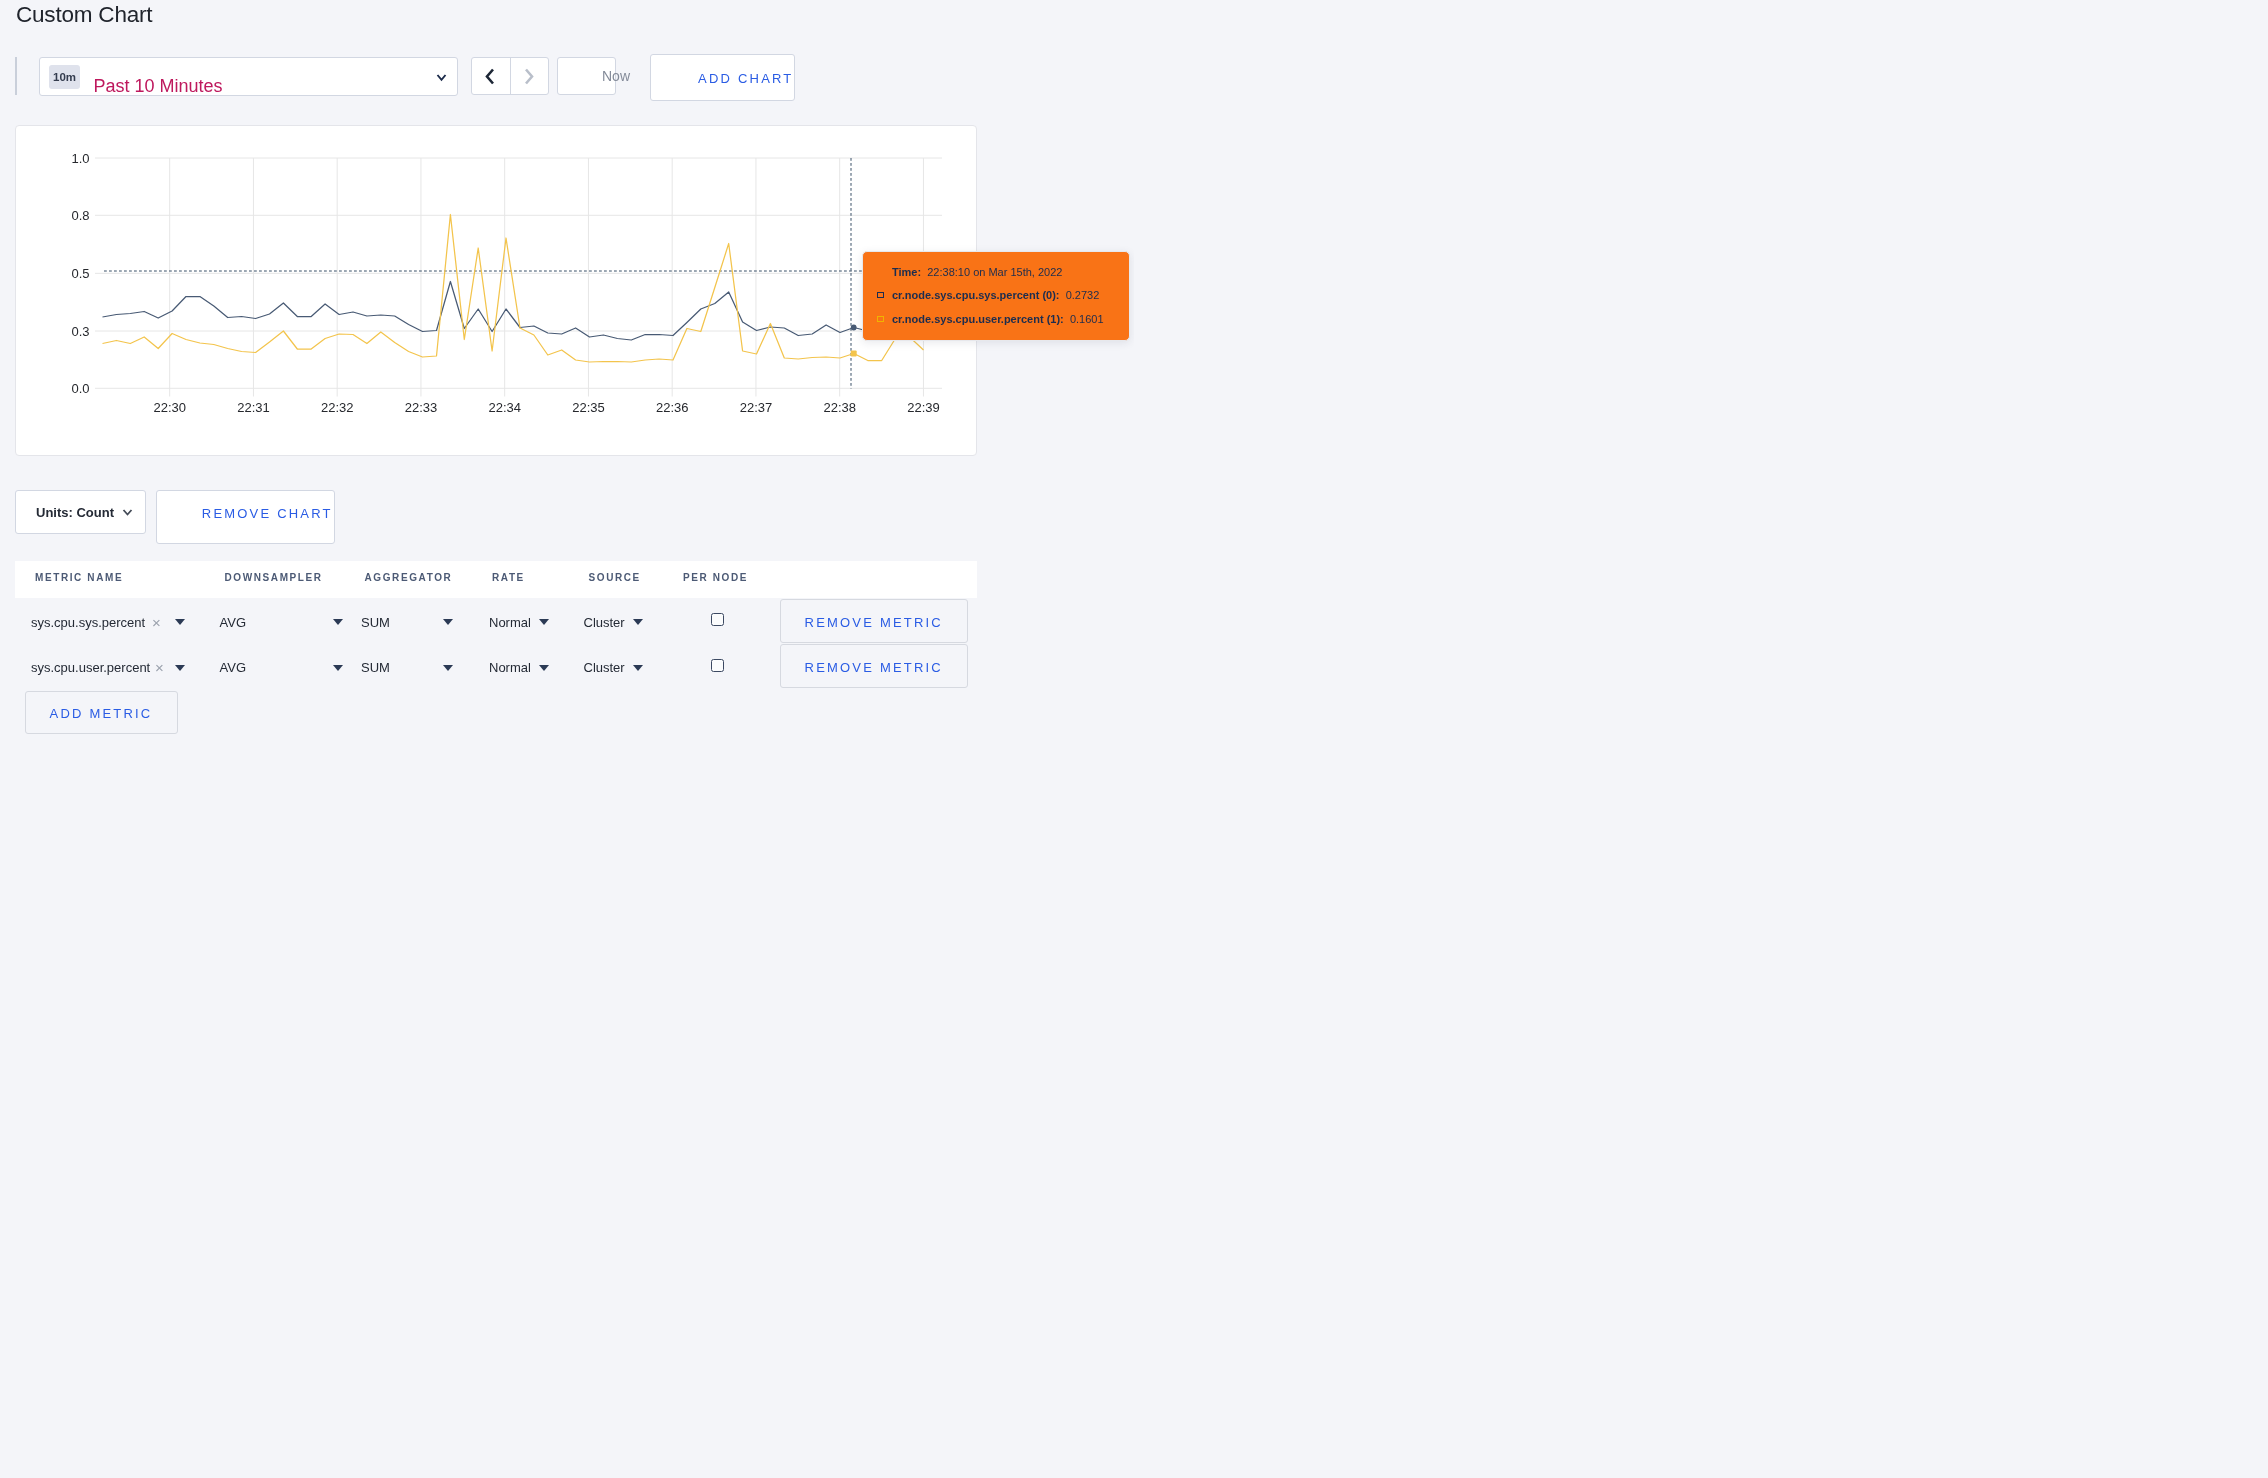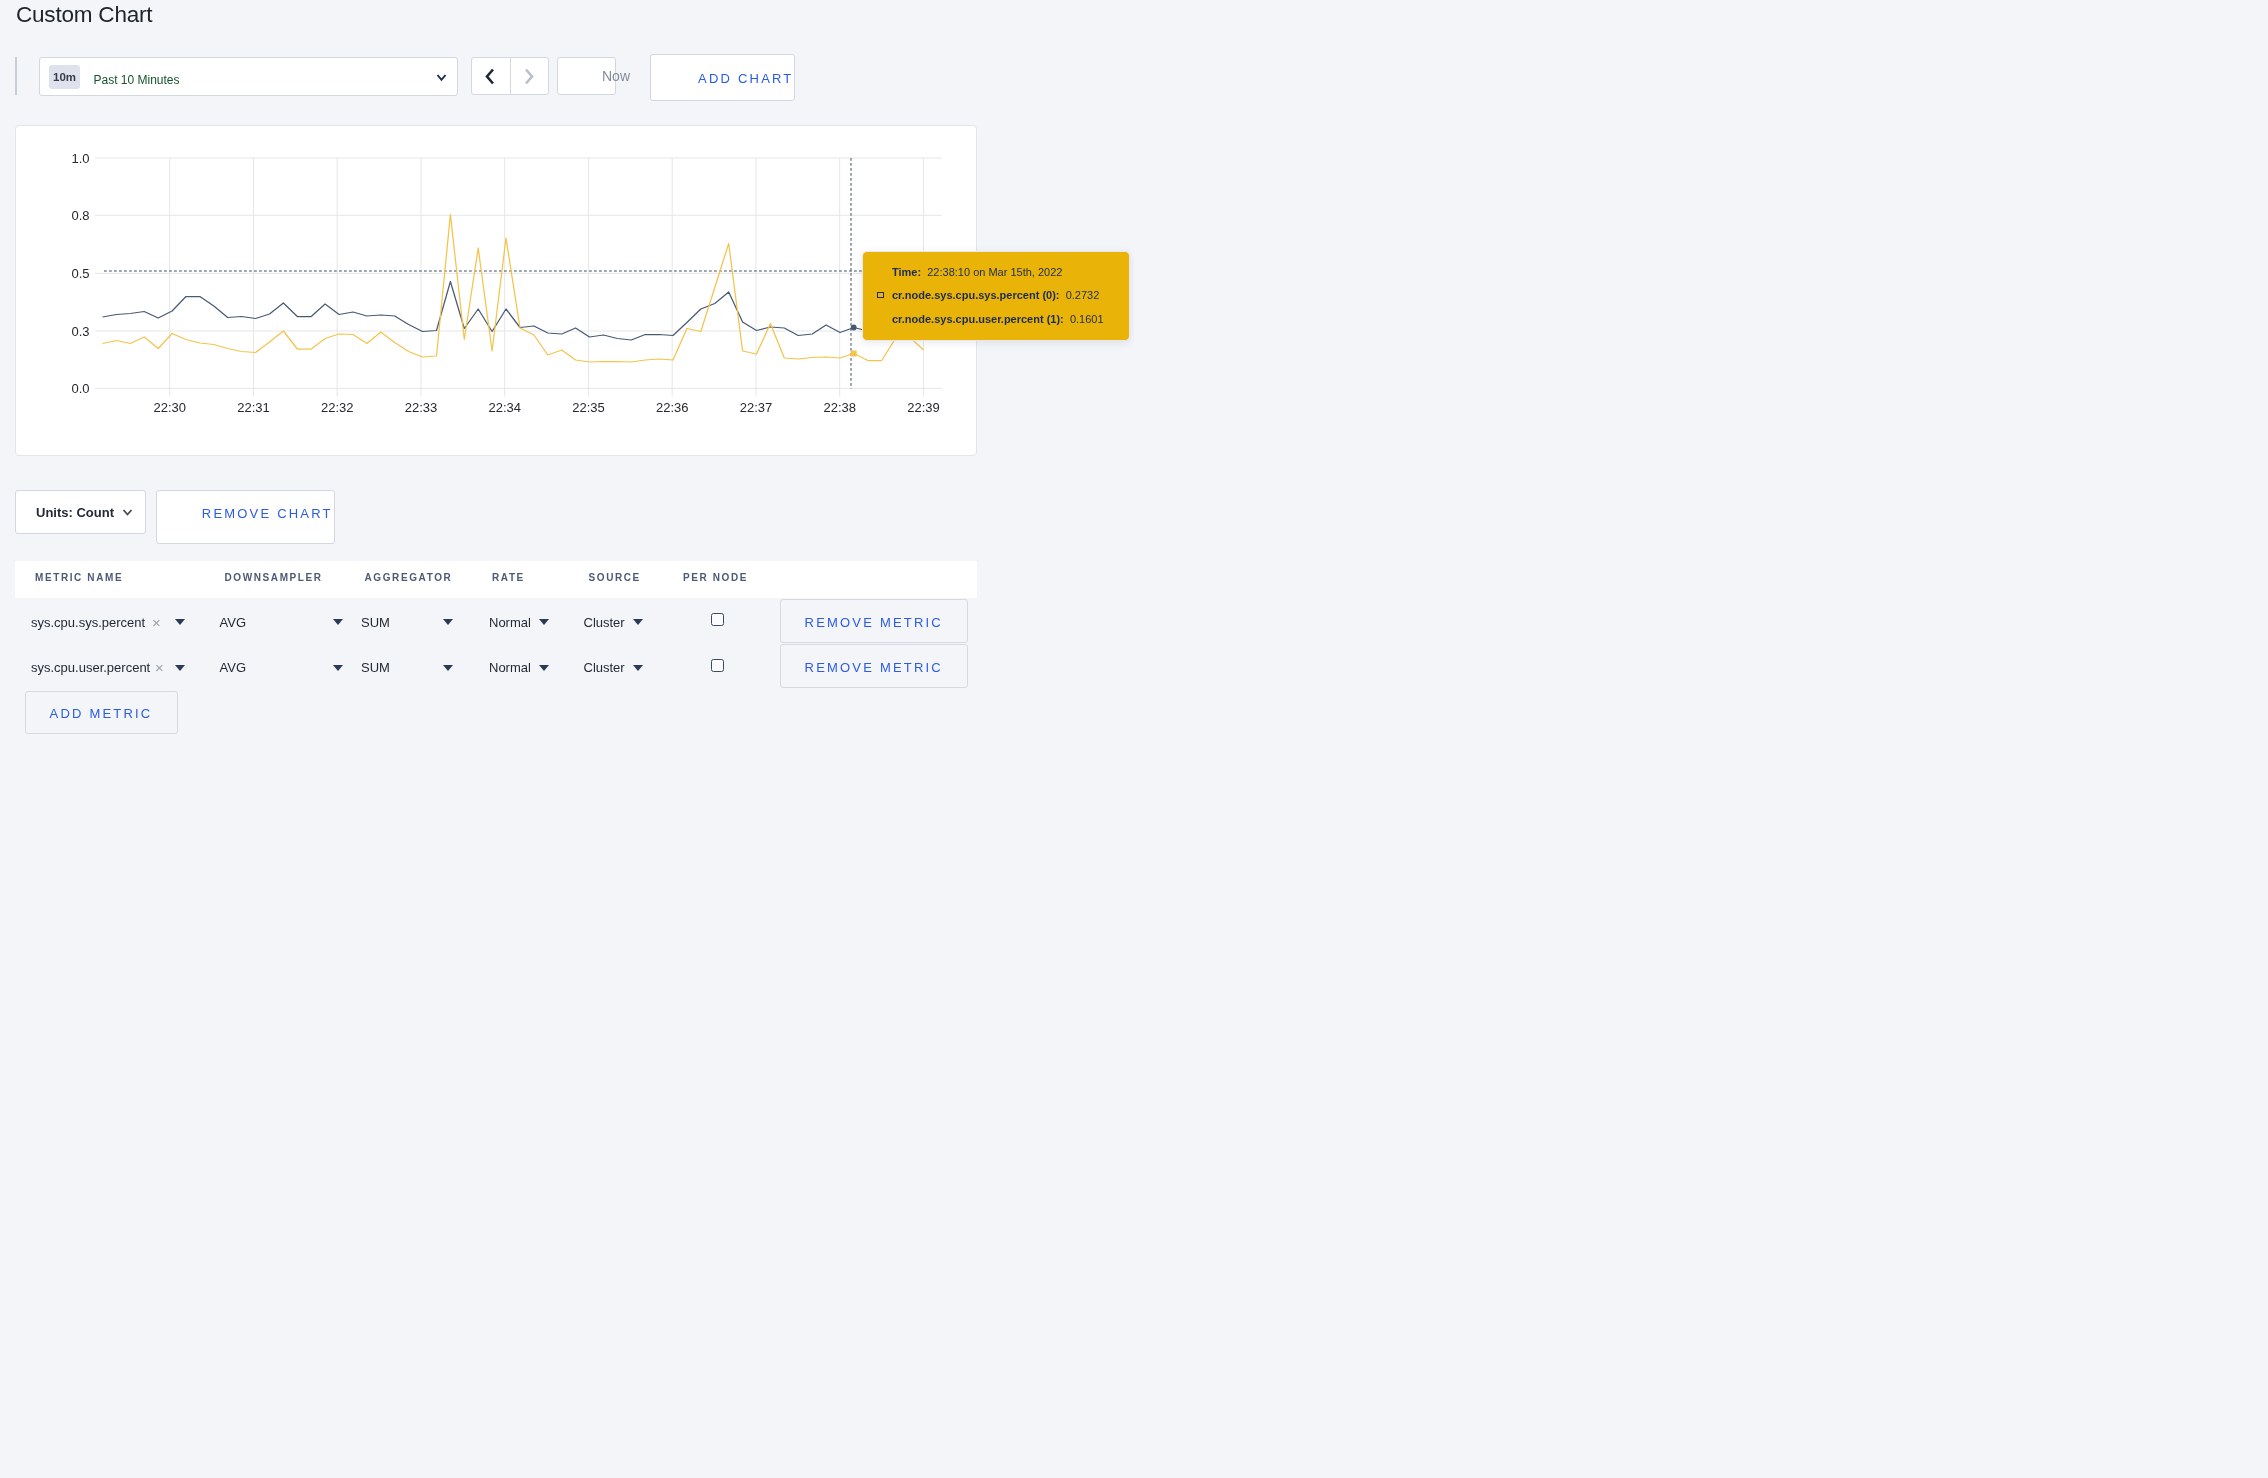--- a/index.html
+++ b/index.html
@@ -13,21 +13,21 @@
 .hdr { position:absolute; font-size:10px; color:#4c5a75; letter-spacing:1.6px; font-weight:bold; }
 </style>
 </head>
 <body>
 
 <div class="abs" style="left:16px; top:2px; font-size:22.5px; letter-spacing:-0.2px; color:#20242c;">Custom Chart</div>
 
 <div class="abs" style="left:15px; top:57px; width:2px; height:38px; background:#c9cfda;"></div>
 <div class="btn" style="left:39px; top:57px; width:419px; height:38.5px;">
   <div class="abs" style="left:9px; top:7px; width:31px; height:24px; background:#dfe2ec; border-radius:3px; text-align:center; line-height:24px; font-size:11.5px; font-weight:bold; color:#343c4e;">10m</div>
-  <div class="abs" style="left:53.5px; top:4px; height:38.5px; line-height:37px; font-size:12px; color:#14532d;">Past 10 Minutes</div>
+  <div class="abs" style="left:53.5px; top:10px; height:38.5px; line-height:37px; font-size:18px; color:#be185d;">Past 10 Minutes</div>
   <svg class="abs" style="left:396px; top:15px;" width="11" height="9" viewBox="0 0 11 9">
       <path d="M1.5 2 L5.5 6.8 L9.5 2" fill="none" stroke="#1c2b4a" stroke-width="1.9"></path>
     </svg>
 </div>
 <div class="btn" style="left:470.5px; top:56.5px; width:78px; height:38.5px;"></div>
 <div class="abs" style="left:509.5px; top:56.5px; width:1px; height:38.5px; background:#d2d7e2;"></div>
 <svg class="abs" style="left:484px; top:67.5px;" width="11" height="17" viewBox="0 0 11 17">
     <path d="M9 1.5 L3 8.5 L9 15.5" fill="none" stroke="#1d2736" stroke-width="2.6"></path>
   </svg>
 <svg class="abs" style="left:524px; top:67.5px;" width="11" height="17" viewBox="0 0 11 17">
@@ -71,21 +71,21 @@
 <text x="908.45" y="287" text-anchor="middle" class="axl">22:39</text>
 
   <line x1="89" y1="146" x2="927" y2="146" stroke="#3b5168" stroke-width="1" stroke-dasharray="2.8,2.2"></line>
   <line x1="836" y1="33" x2="836" y2="263.5" stroke="#3b5168" stroke-width="1" stroke-dasharray="2.8,2.2"></line>
   <polyline points="87.5,192.0 101.4,189.5 115.3,188.5 129.2,186.5 143.2,193.0 157.1,186.0 171.0,171.5 184.9,171.5 198.8,181.0 212.7,192.5 226.6,191.5 240.6,193.5 254.5,189.0 268.4,178.0 282.3,191.5 296.2,191.5 310.1,179.0 324.1,189.5 338.0,187.0 351.9,191.0 365.8,190.0 379.7,191.0 393.6,199.5 407.5,206.5 421.5,205.5 435.4,156.5 449.3,203.5 463.2,184.0 477.1,206.5 491.0,184.0 505.0,202.5 518.9,201.0 532.8,208.0 546.7,209.0 560.6,203.0 574.5,212.0 588.4,210.0 602.4,213.5 616.3,215.0 630.2,209.5 644.1,209.5 658.0,210.5 671.9,197.5 685.8,184.0 699.8,178.5 713.7,167.0 727.6,197.0 741.5,205.5 755.4,202.0 769.3,203.0 783.2,210.5 797.2,209.0 811.1,200.0 825.0,207.5 838.9,202.5 852.8,206.0 866.7,205.0 880.7,202.5 894.6,200.0 908.5,197.5" fill="none" stroke="#485a74" stroke-width="1.25" stroke-linejoin="round"></polyline>
   <polyline points="87.5,218.5 101.4,215.5 115.3,218.5 129.2,212.0 143.2,223.5 157.1,208.5 171.0,214.5 184.9,218.0 198.8,219.5 212.7,223.5 226.6,226.5 240.6,227.5 254.5,217.0 268.4,206.0 282.3,224.0 296.2,224.0 310.1,213.5 324.1,209.0 338.0,209.5 351.9,218.5 365.8,207.0 379.7,217.5 393.6,226.5 407.5,232.0 421.5,231.0 435.4,89.5 449.3,214.5 463.2,123.0 477.1,226.0 491.0,113.0 505.0,203.0 518.9,210.0 532.8,230.0 546.7,225.0 560.6,235.0 574.5,237.0 588.4,236.5 602.4,236.5 616.3,237.0 630.2,235.0 644.1,234.0 658.0,235.0 671.9,203.5 685.8,206.5 699.8,162.5 713.7,118.5 727.6,226.0 741.5,229.0 755.4,198.5 769.3,233.0 783.2,234.0 797.2,232.5 811.1,232.0 825.0,233.0 838.9,228.5 852.8,235.5 866.7,235.5 880.7,213.0 894.6,212.0 908.5,225.0" fill="none" stroke="#f3c44c" stroke-width="1.25" stroke-linejoin="round"></polyline>
   <circle cx="838.7" cy="202.5" r="2.9" fill="#485a74"></circle>
   <rect x="835.7" y="225.5" width="6" height="6" rx="1" fill="#f3c44c"></rect>
 </svg>
 
-<div class="abs" style="left:862px; top:251px; width:268px; height:89.5px; background:#eab308; border:1px solid #e7e8ec; border-radius:5px; box-shadow:0 2px 8px rgba(40,50,80,0.10); z-index:5;">
+<div class="abs" style="left:862px; top:251px; width:268px; height:89.5px; background:#f97316; border:1px solid #e7e8ec; border-radius:5px; box-shadow:0 2px 8px rgba(40,50,80,0.10); z-index:5;">
   <div class="abs" style="left:29px; top:14px; font-size:11px; color:#1c2d4f;"><b>Time:</b>&nbsp; 22:38:10 on Mar 15th, 2022</div>
   <div class="abs" style="left:14px; top:39.5px; width:6.5px; height:6.5px; border:1.5px solid #1c2d4f;"></div>
   <div class="abs" style="left:29px; top:36.5px; font-size:11px; color:#1c2d4f;"><b>cr.node.sys.cpu.sys.percent (0):</b>&nbsp; 0.2732</div>
   <div class="abs" style="left:14px; top:63.5px; width:6.5px; height:6.5px; border:1.5px solid #f0b400;"></div>
   <div class="abs" style="left:29px; top:60.5px; font-size:11px; color:#1c2d4f;"><b>cr.node.sys.cpu.user.percent (1):</b>&nbsp; 0.1601</div>
 </div>
 
 <div class="btn" style="left:15px; top:489.5px; width:130.5px; height:44.5px;">
   <span class="abs" style="left:20px; top:0; line-height:43px; font-size:13px; font-weight:bold; color:#242a35;">Units: Count</span>
   <svg class="abs" style="left:106px; top:17.5px;" width="11" height="9" viewBox="0 0 11 9">

